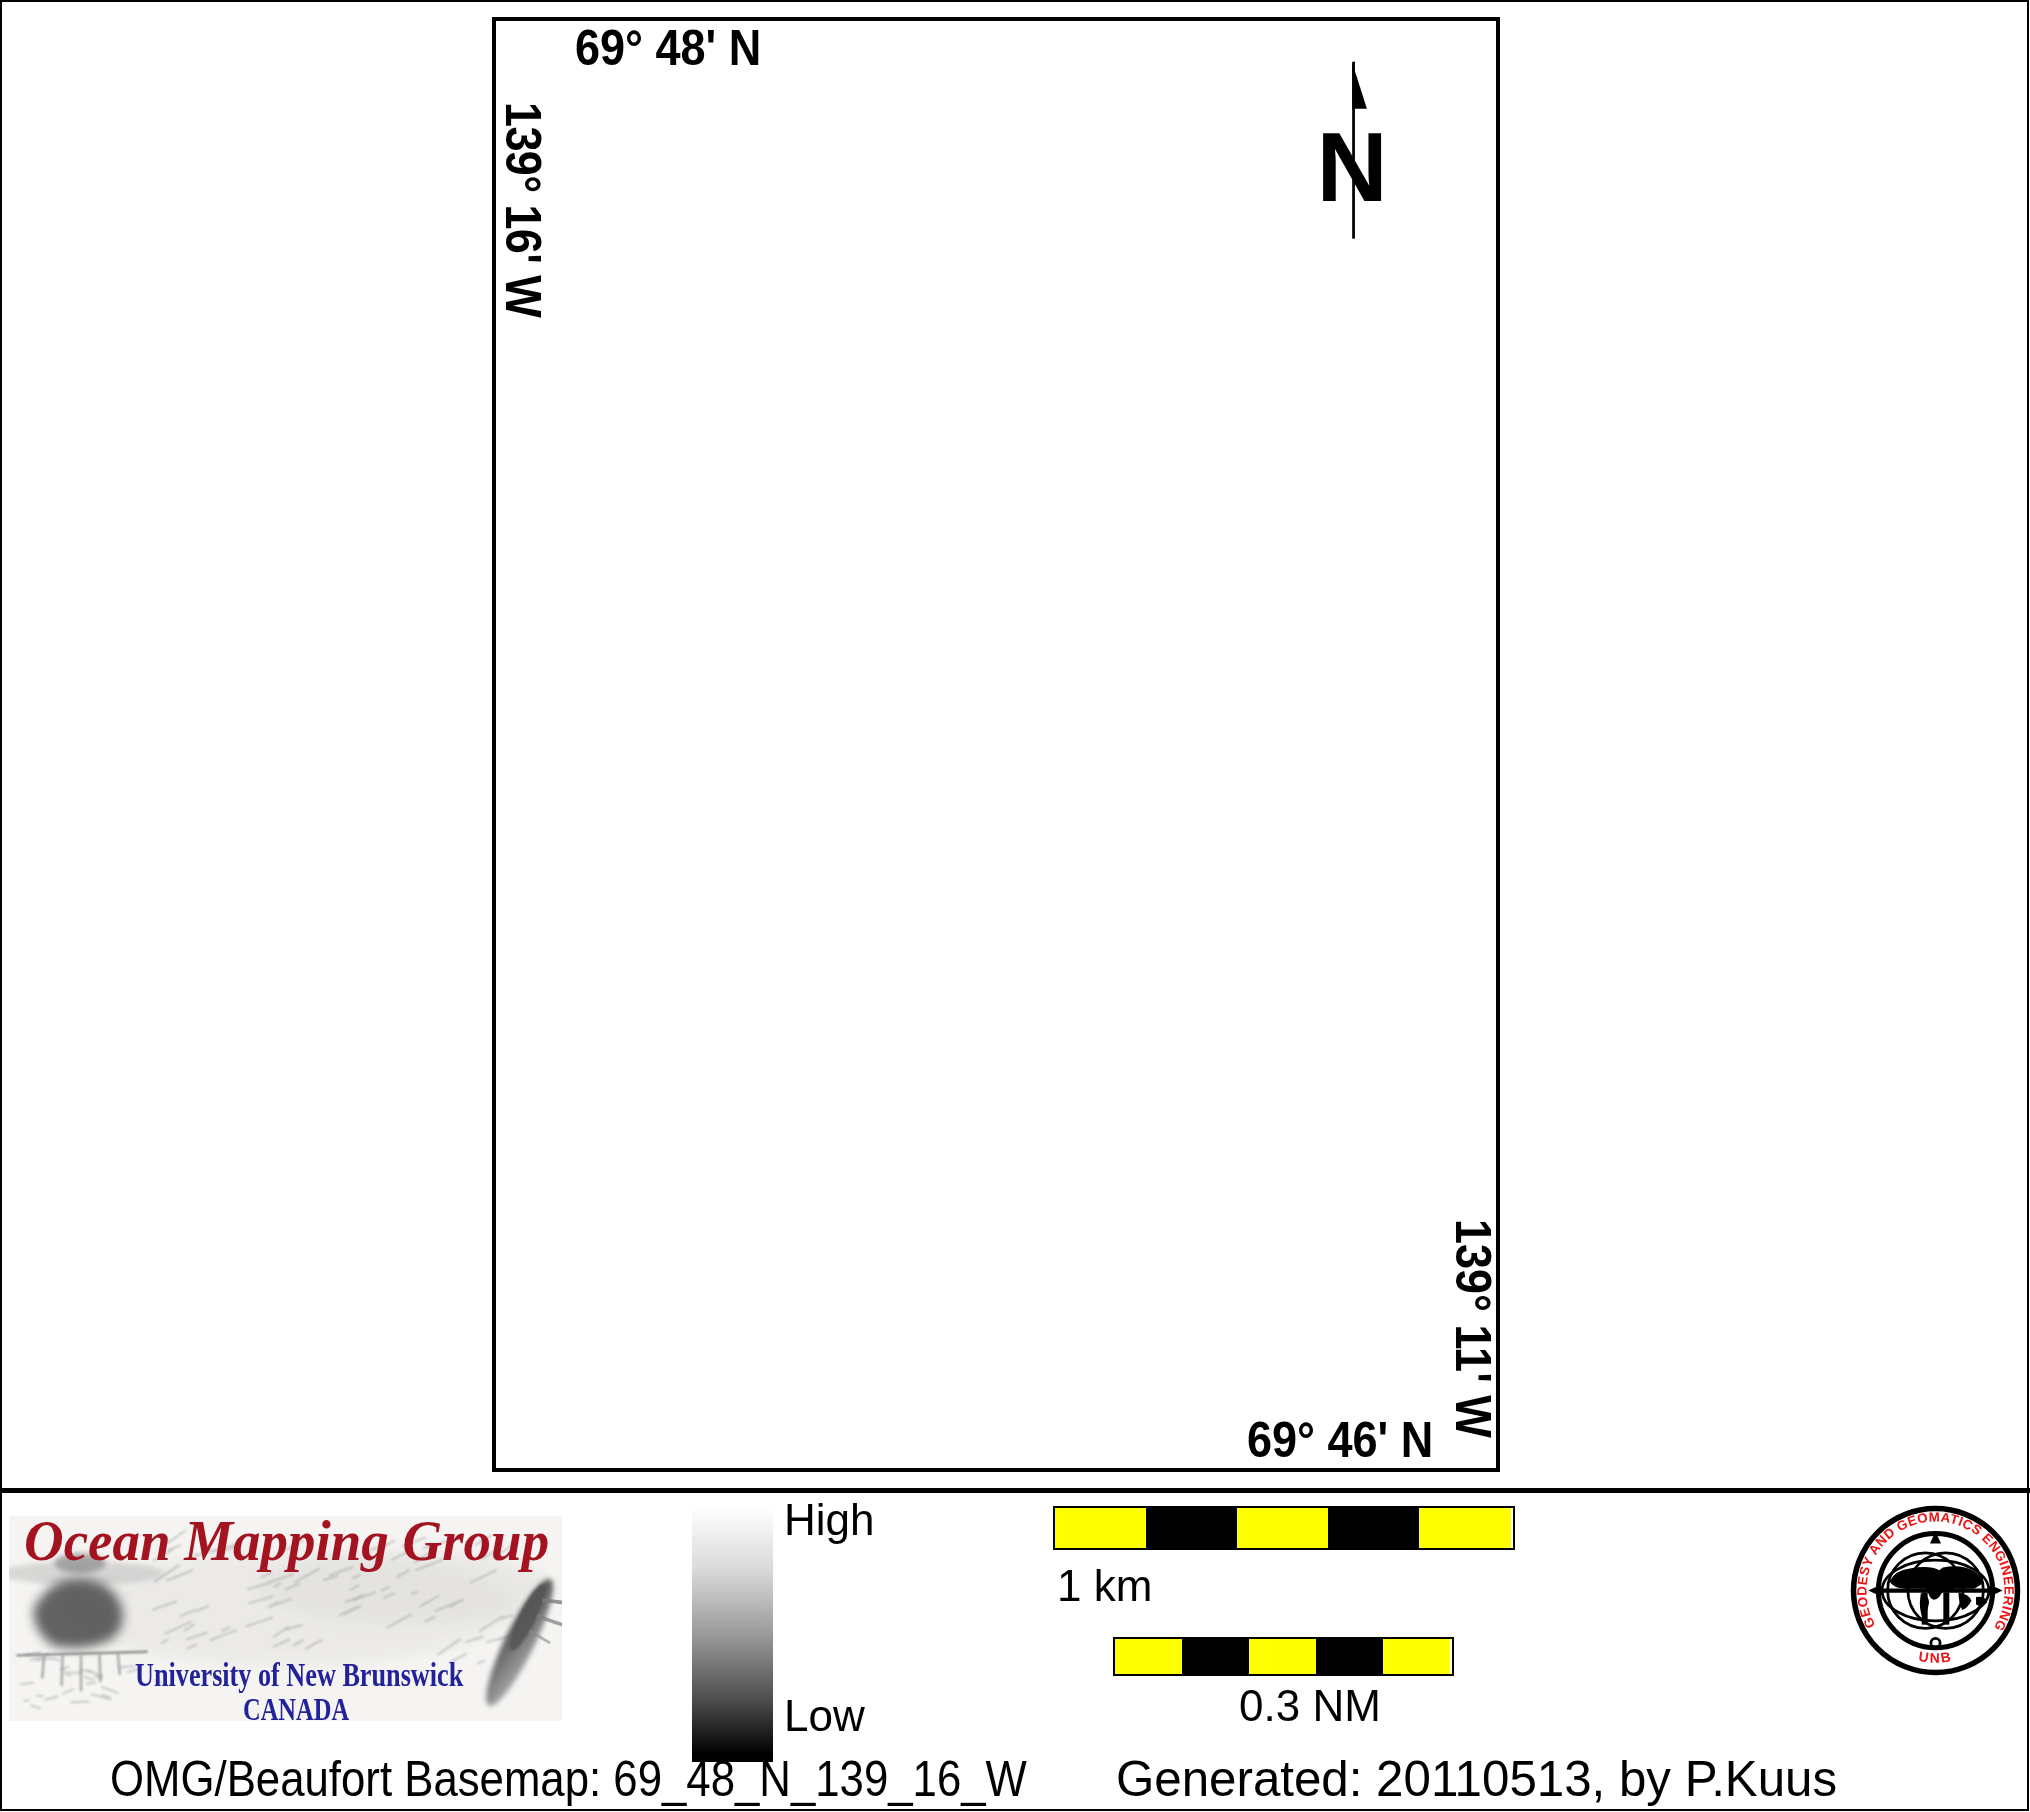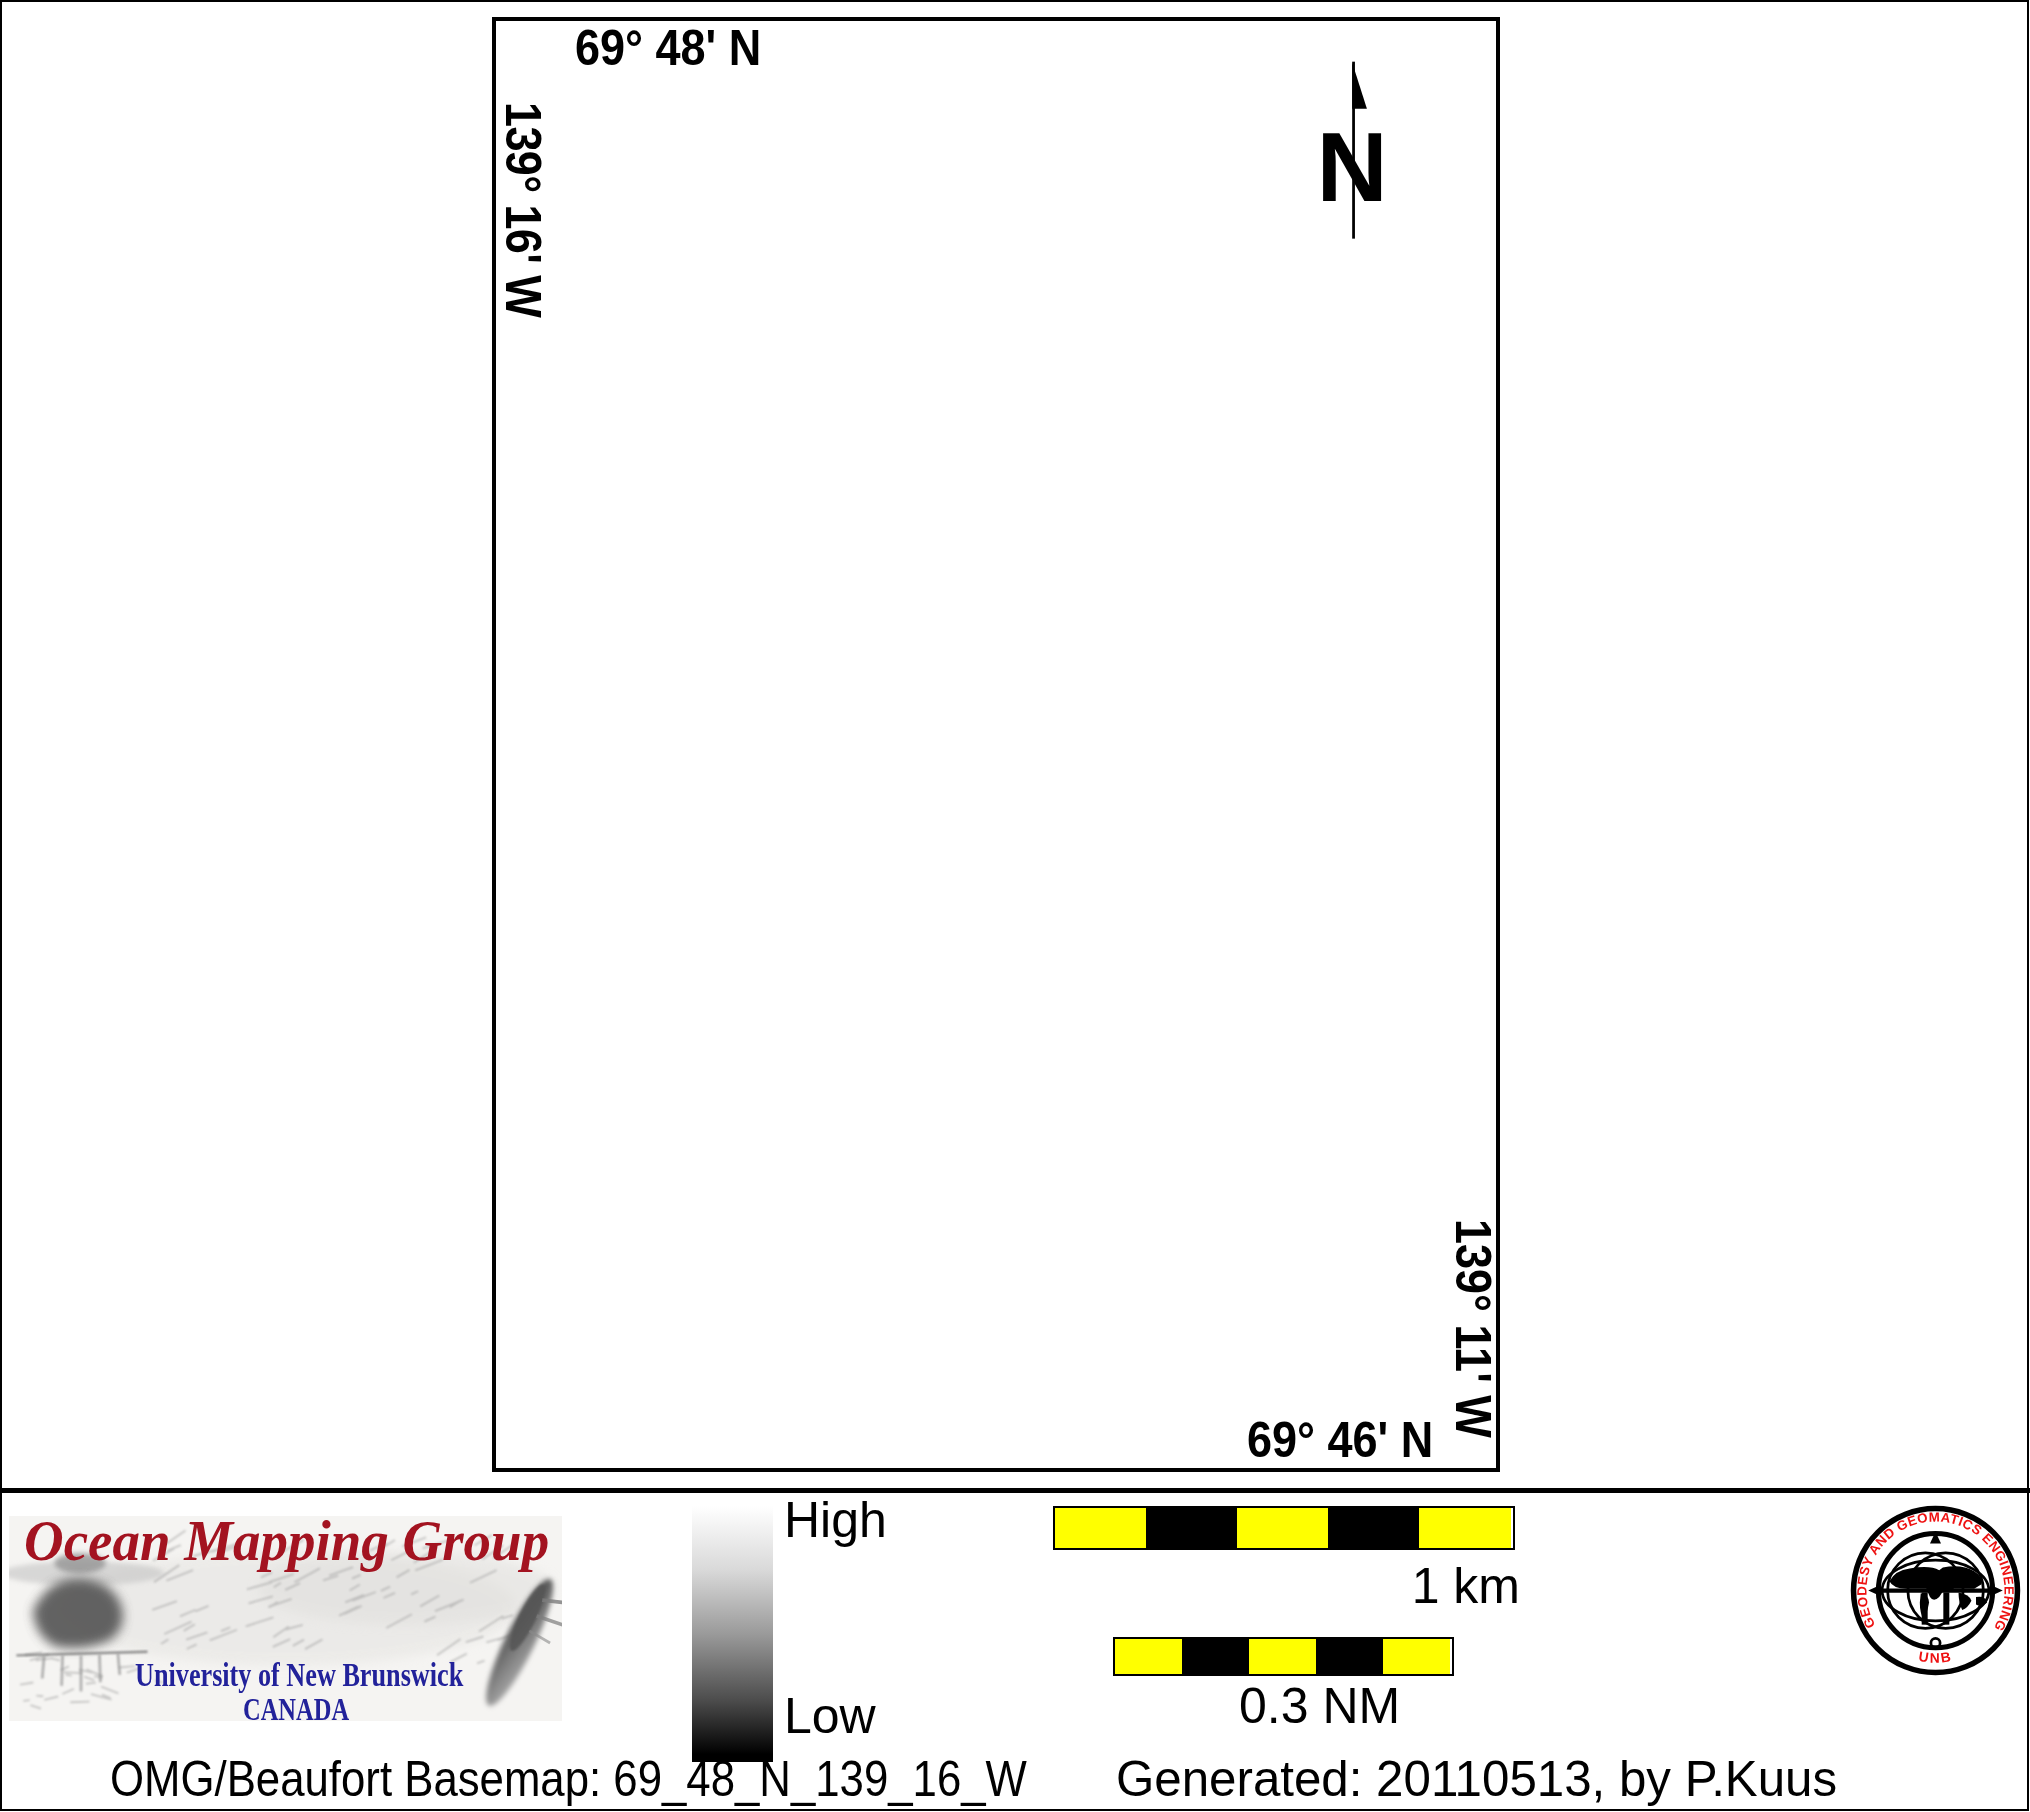--- a/index.html
+++ b/index.html
@@ -5,21 +5,21 @@
 html,body{margin:0;padding:0;}
 body{width:2030px;height:1813px;background:#fff;position:relative;overflow:hidden;
      font-family:"Liberation Sans",sans-serif;}
 .abs{position:absolute;}
 #outerborder{left:0;top:0;width:2025px;height:1807px;border:2.8px solid #000;}
 #frame{left:492px;top:16.6px;width:1000px;height:1447px;border:4.6px solid #000;}
 .lab{font-size:50px;line-height:50px;white-space:nowrap;color:#000;font-weight:bold;
      transform:scaleX(0.9);transform-origin:0 0;}
 .vlab{transform:rotate(90deg) scaleX(0.9);transform-origin:0 0;}
 #sep{left:0;top:1488px;width:2030px;height:4.6px;background:#000;}
-.flab{font-size:50px;line-height:50px;white-space:nowrap;color:#000;}
+.flab{font-size:44px;line-height:50px;white-space:nowrap;color:#000;}
 #gradbar{left:692px;top:1506px;width:81px;height:256px;
          background:linear-gradient(to bottom,#ffffff 0%,#d9d9d9 25%,#9a9a9a 50%,#4c4c4c 76%,#000000 97%);}
 .sbar{border:2.8px solid #000;display:flex;}
 .sbar div{height:100%;}
 .yy{background:#ffff00;}
 .kk{background:#000;}
 .bot{font-size:50px;line-height:50px;white-space:nowrap;color:#000;transform-origin:0 0;}
 </style>
 </head>
 <body>
@@ -187,21 +187,21 @@
 <div class="abs flab" style="left:784px;top:1495px;">High</div>
 <div class="abs flab" style="left:784px;top:1691px;text-align:center;">Low</div>
 
 <div class="abs sbar" style="left:1053px;top:1506px;width:458px;height:40px;">
   <div class="yy" style="width:91px;"></div>
     <div class="kk" style="width:91px;"></div>
     <div class="yy" style="width:91px;"></div>
     <div class="kk" style="width:91px;"></div>
     <div class="yy" style="width:92px;"></div>
 </div>
-<div class="abs flab" style="left:1057px;top:1561px;width:463px;text-align:right;">1 km</div>
+<div class="abs flab" style="left:1057px;top:1561px;width:463px;text-align:left;">1 km</div>
 <div class="abs sbar" style="left:1113px;top:1637px;width:337px;height:35px;">
   <div class="yy" style="width:67px;"></div>
     <div class="kk" style="width:67px;"></div>
     <div class="yy" style="width:67px;"></div>
     <div class="kk" style="width:67px;"></div>
     <div class="yy" style="width:67px;"></div>
 </div>
 <div class="abs flab" style="left:1239px;top:1681px;">0.3 NM</div>
 
 <svg class="abs" id="unblogo" style="left:1848px;top:1504px;" width="175" height="175" viewBox="0 0 190 190">

